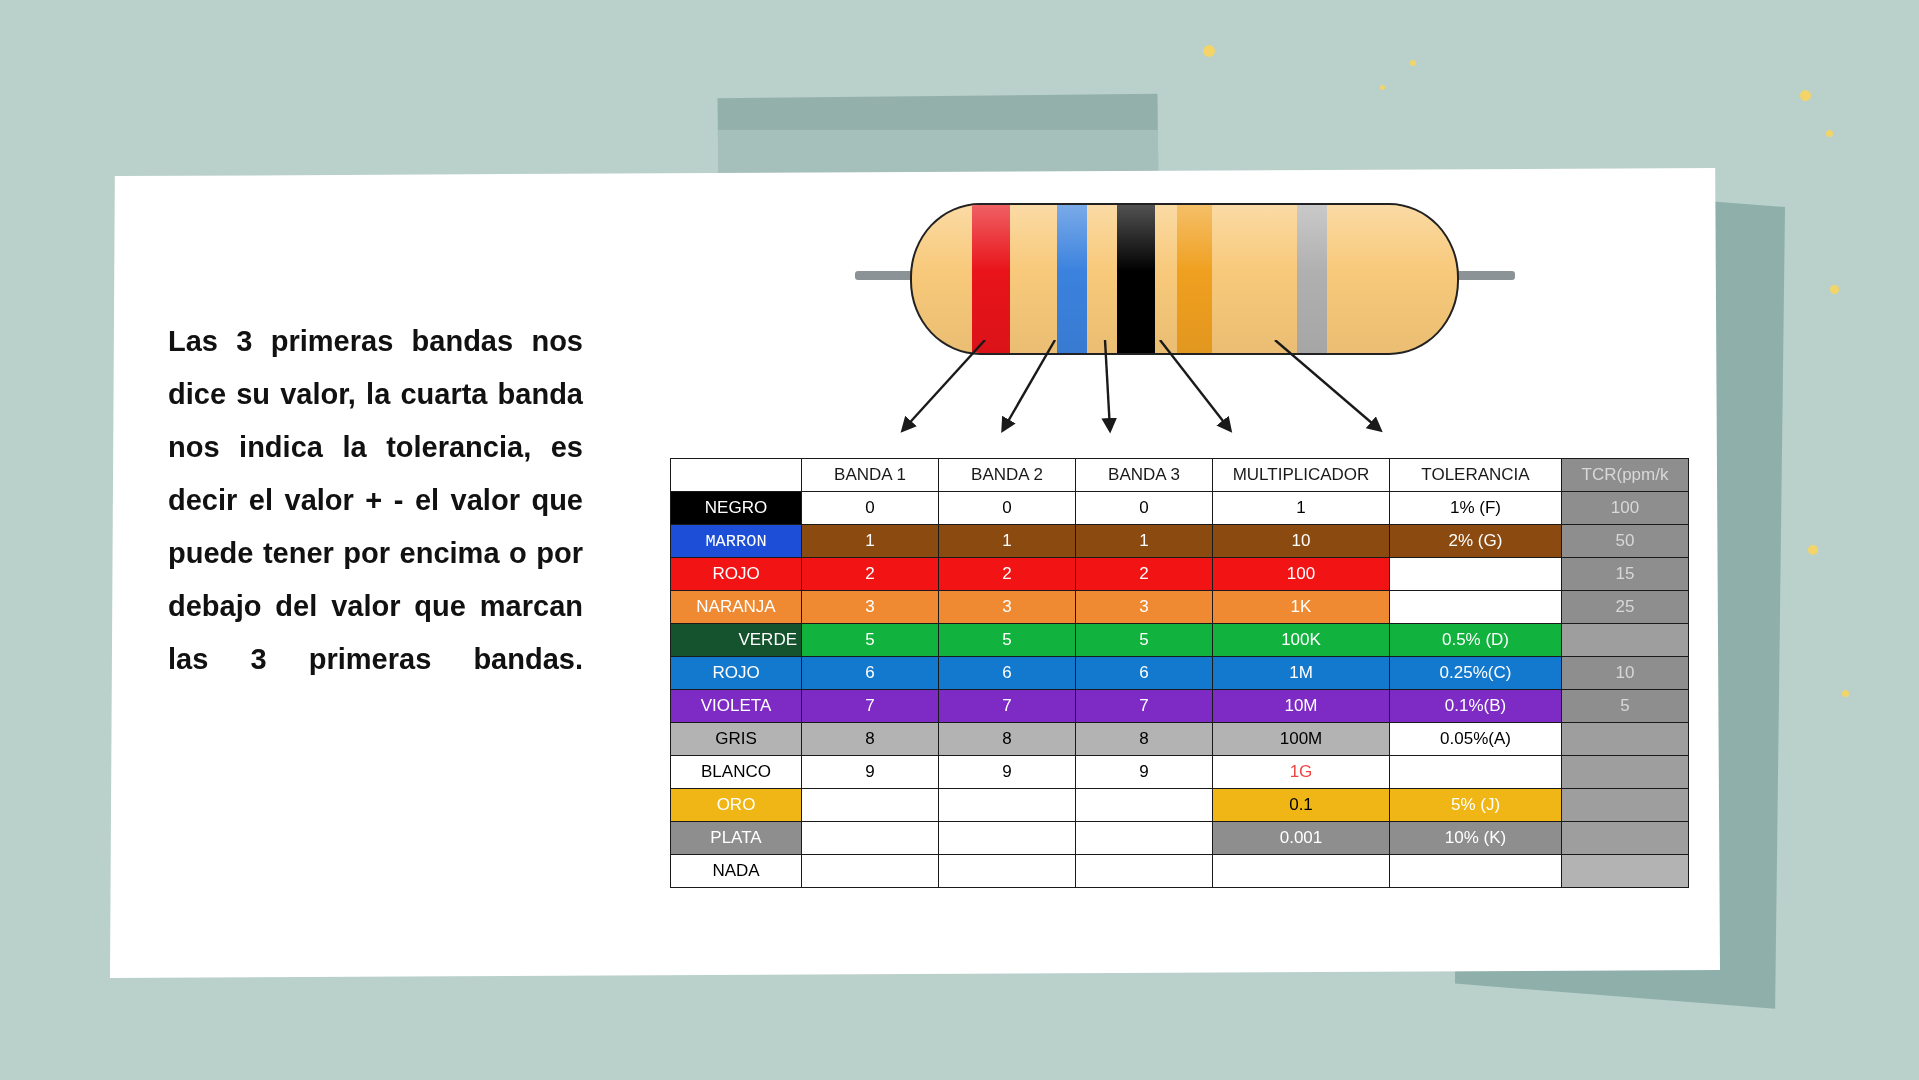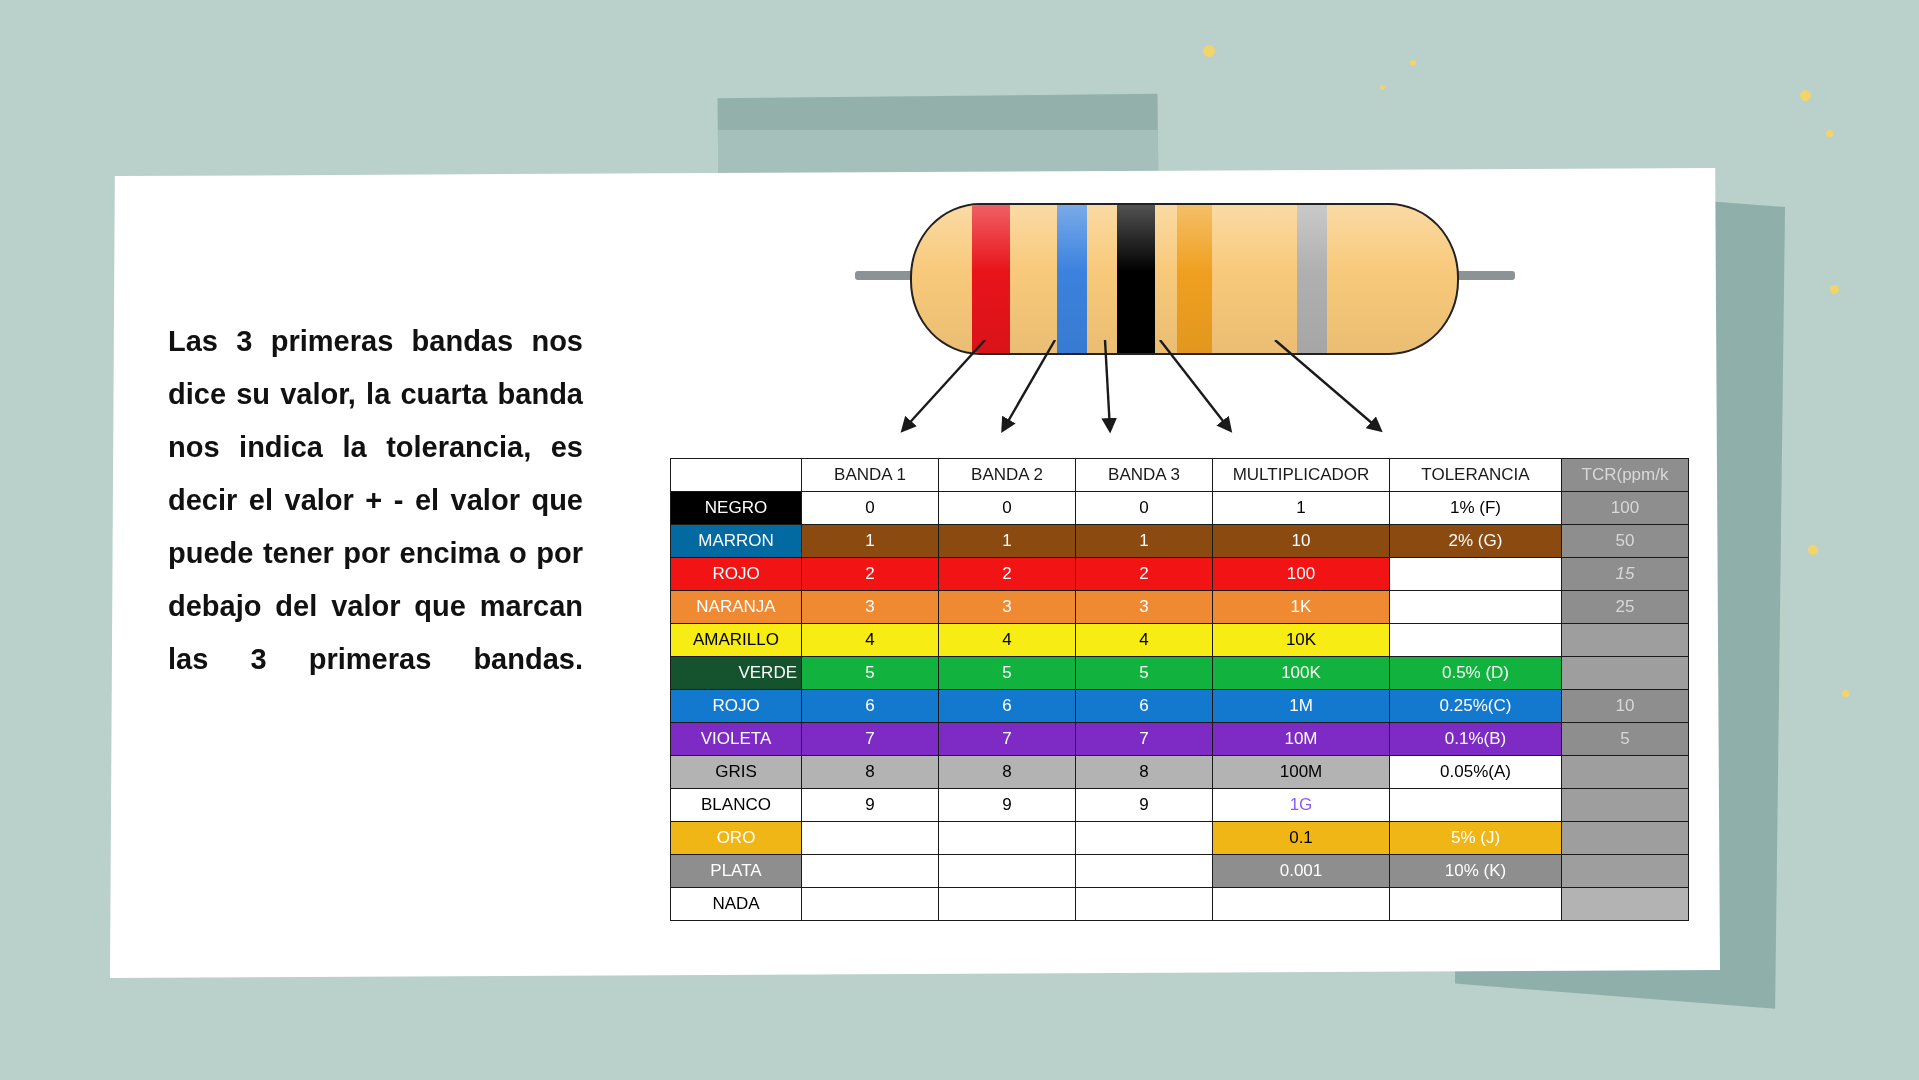--- a/index.html
+++ b/index.html
@@ -225,56 +225,47 @@
         <tr>
           <td class="name-cell" style="background: rgb(0, 0, 0); color: rgb(255, 255, 255);">NEGRO</td>
           <td class="val-cell" style="background: rgb(255, 255, 255); color: rgb(0, 0, 0);">0</td>
           <td class="val-cell" style="background: rgb(255, 255, 255); color: rgb(0, 0, 0);">0</td>
           <td class="val-cell" style="background: rgb(255, 255, 255); color: rgb(0, 0, 0);">0</td>
           <td class="mult-cell" style="background: rgb(255, 255, 255); color: rgb(0, 0, 0);">1</td>
           <td class="tol-cell" style="background: rgb(255, 255, 255); color: rgb(0, 0, 0);">1% (F)</td>
           <td class="tcr-cell" style="background: rgb(142, 142, 142); color: rgb(216, 216, 216);">100</td>
         </tr>
         <tr>
-          <td class="name-cell" style="background: #0369a1; color: rgb(255, 255, 255);">MARRON</td>
+          <td class="name-cell" style="background: #1d4ed8; color: rgb(255, 255, 255); font-family: Liberation Mono, monospace;">MARRON</td>
           <td class="val-cell" style="background: rgb(139, 74, 16); color: rgb(255, 255, 255);">1</td>
           <td class="val-cell" style="background: rgb(139, 74, 16); color: rgb(255, 255, 255);">1</td>
           <td class="val-cell" style="background: rgb(139, 74, 16); color: rgb(255, 255, 255);">1</td>
           <td class="mult-cell" style="background: rgb(139, 74, 16); color: rgb(255, 255, 255);">10</td>
           <td class="tol-cell" style="background: rgb(139, 74, 16); color: rgb(255, 255, 255);">2% (G)</td>
           <td class="tcr-cell" style="background: rgb(142, 142, 142); color: rgb(216, 216, 216);">50</td>
         </tr>
         <tr>
           <td class="name-cell" style="background: rgb(242, 20, 20); color: rgb(255, 255, 255);">ROJO</td>
           <td class="val-cell" style="background: rgb(242, 20, 20); color: rgb(255, 255, 255);">2</td>
           <td class="val-cell" style="background: rgb(242, 20, 20); color: rgb(255, 255, 255);">2</td>
           <td class="val-cell" style="background: rgb(242, 20, 20); color: rgb(255, 255, 255);">2</td>
           <td class="mult-cell" style="background: rgb(242, 20, 20); color: rgb(255, 255, 255);">100</td>
           <td class="tol-cell" style="background: rgb(255, 255, 255); color: rgb(0, 0, 0);"></td>
-          <td class="tcr-cell" style="background: rgb(142, 142, 142); color: rgb(216, 216, 216); font-style: italic;">15</td>
+          <td class="tcr-cell" style="background: rgb(142, 142, 142); color: rgb(216, 216, 216);">15</td>
         </tr>
         <tr>
           <td class="name-cell" style="background: rgb(239, 138, 50); color: rgb(255, 255, 255);">NARANJA</td>
           <td class="val-cell" style="background: rgb(239, 138, 50); color: rgb(255, 255, 255);">3</td>
           <td class="val-cell" style="background: rgb(239, 138, 50); color: rgb(255, 255, 255);">3</td>
           <td class="val-cell" style="background: rgb(239, 138, 50); color: rgb(255, 255, 255);">3</td>
           <td class="mult-cell" style="background: rgb(239, 138, 50); color: rgb(255, 255, 255);">1K</td>
           <td class="tol-cell" style="background: rgb(255, 255, 255); color: rgb(0, 0, 0);"></td>
           <td class="tcr-cell" style="background: rgb(142, 142, 142); color: rgb(216, 216, 216);">25</td>
         </tr>
         <tr>
-          <td class="name-cell" style="background: rgb(247, 236, 19); color: rgb(0, 0, 0);">AMARILLO</td>
-          <td class="val-cell" style="background: rgb(247, 236, 19); color: rgb(0, 0, 0);">4</td>
-          <td class="val-cell" style="background: rgb(247, 236, 19); color: rgb(0, 0, 0);">4</td>
-          <td class="val-cell" style="background: rgb(247, 236, 19); color: rgb(0, 0, 0);">4</td>
-          <td class="mult-cell" style="background: rgb(247, 236, 19); color: rgb(0, 0, 0);">10K</td>
-          <td class="tol-cell" style="background: rgb(255, 255, 255); color: rgb(0, 0, 0);"></td>
-          <td class="tcr-cell" style="background: rgb(158, 158, 158); color: rgb(216, 216, 216);"></td>
-        </tr>
-        <tr>
           <td class="name-cell" style="background: #14532d; color: rgb(255, 255, 255); text-align: right;">VERDE</td>
           <td class="val-cell" style="background: rgb(17, 178, 62); color: rgb(255, 255, 255);">5</td>
           <td class="val-cell" style="background: rgb(17, 178, 62); color: rgb(255, 255, 255);">5</td>
           <td class="val-cell" style="background: rgb(17, 178, 62); color: rgb(255, 255, 255);">5</td>
           <td class="mult-cell" style="background: rgb(17, 178, 62); color: rgb(255, 255, 255);">100K</td>
           <td class="tol-cell" style="background: rgb(17, 178, 62); color: rgb(255, 255, 255);">0.5% (D)</td>
           <td class="tcr-cell" style="background: rgb(158, 158, 158); color: rgb(216, 216, 216);"></td>
         </tr>
         <tr>
           <td class="name-cell" style="background: rgb(19, 121, 207); color: rgb(255, 255, 255);">ROJO</td>
@@ -301,21 +292,21 @@
           <td class="val-cell" style="background: rgb(179, 179, 179); color: rgb(0, 0, 0);">8</td>
           <td class="mult-cell" style="background: rgb(179, 179, 179); color: rgb(0, 0, 0);">100M</td>
           <td class="tol-cell" style="background: rgb(255, 255, 255); color: rgb(0, 0, 0);">0.05%(A)</td>
           <td class="tcr-cell" style="background: rgb(158, 158, 158); color: rgb(216, 216, 216);"></td>
         </tr>
         <tr>
           <td class="name-cell" style="background: rgb(255, 255, 255); color: rgb(0, 0, 0);">BLANCO</td>
           <td class="val-cell" style="background: rgb(255, 255, 255); color: rgb(0, 0, 0);">9</td>
           <td class="val-cell" style="background: rgb(255, 255, 255); color: rgb(0, 0, 0);">9</td>
           <td class="val-cell" style="background: rgb(255, 255, 255); color: rgb(0, 0, 0);">9</td>
-          <td class="mult-cell" style="background: rgb(255, 255, 255); color: #8b5cf6;">1G</td>
+          <td class="mult-cell" style="background: rgb(255, 255, 255); color: #ef4444;">1G</td>
           <td class="tol-cell" style="background: rgb(255, 255, 255); color: rgb(0, 0, 0);"></td>
           <td class="tcr-cell" style="background: rgb(158, 158, 158); color: rgb(216, 216, 216);"></td>
         </tr>
         <tr>
           <td class="name-cell" style="background: rgb(240, 182, 22); color: rgb(255, 255, 255);">ORO</td>
           <td class="val-cell" style="background: rgb(255, 255, 255); color: rgb(0, 0, 0);"></td>
           <td class="val-cell" style="background: rgb(255, 255, 255); color: rgb(0, 0, 0);"></td>
           <td class="val-cell" style="background: rgb(255, 255, 255); color: rgb(0, 0, 0);"></td>
           <td class="mult-cell" style="background: rgb(240, 182, 22); color: rgb(0, 0, 0);">0.1</td>
           <td class="tol-cell" style="background: rgb(240, 182, 22); color: rgb(255, 255, 255);">5% (J)</td>

